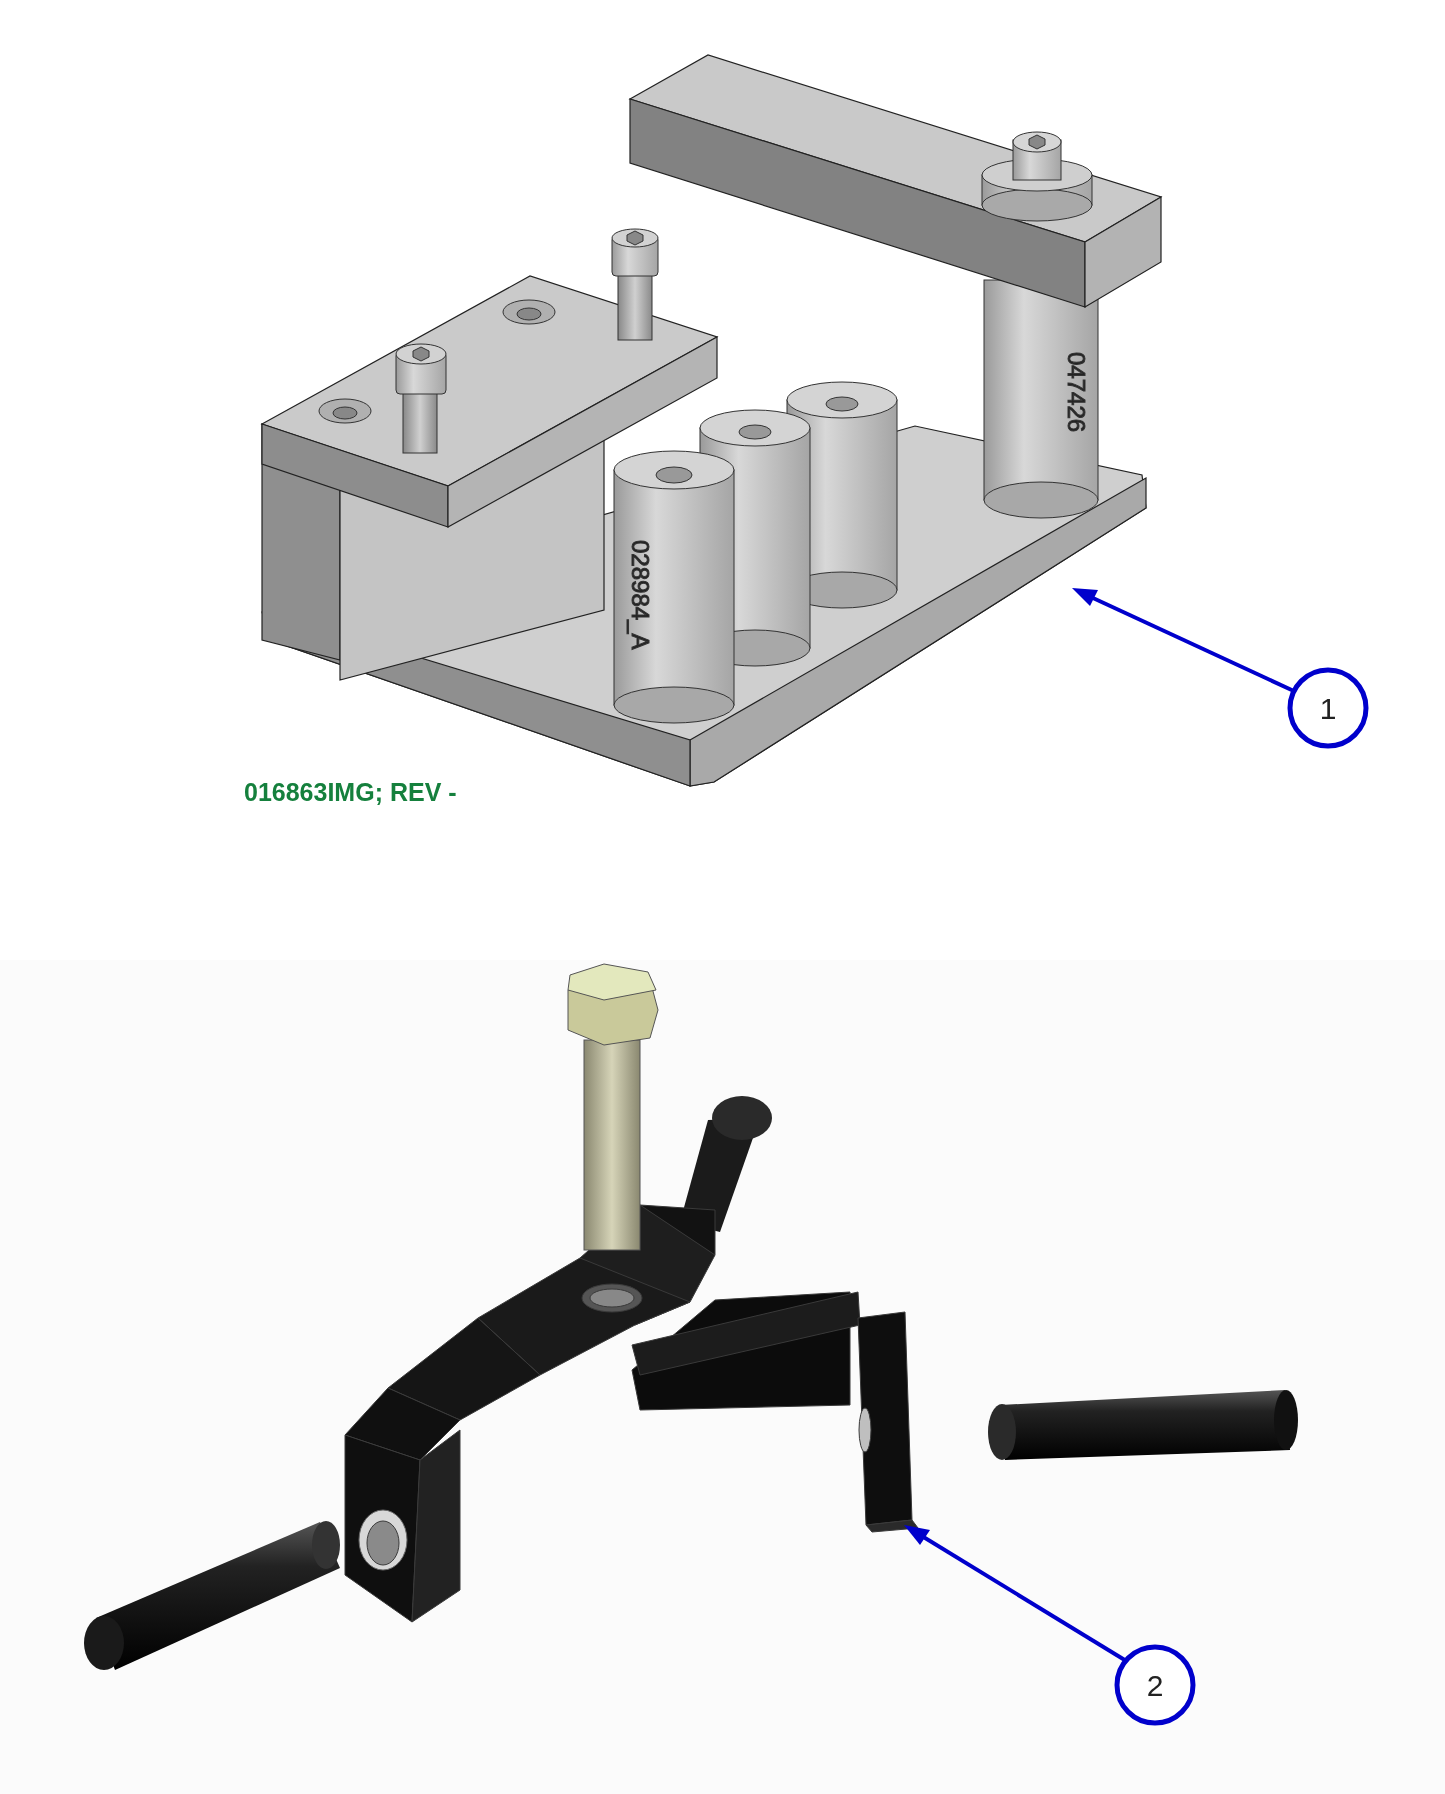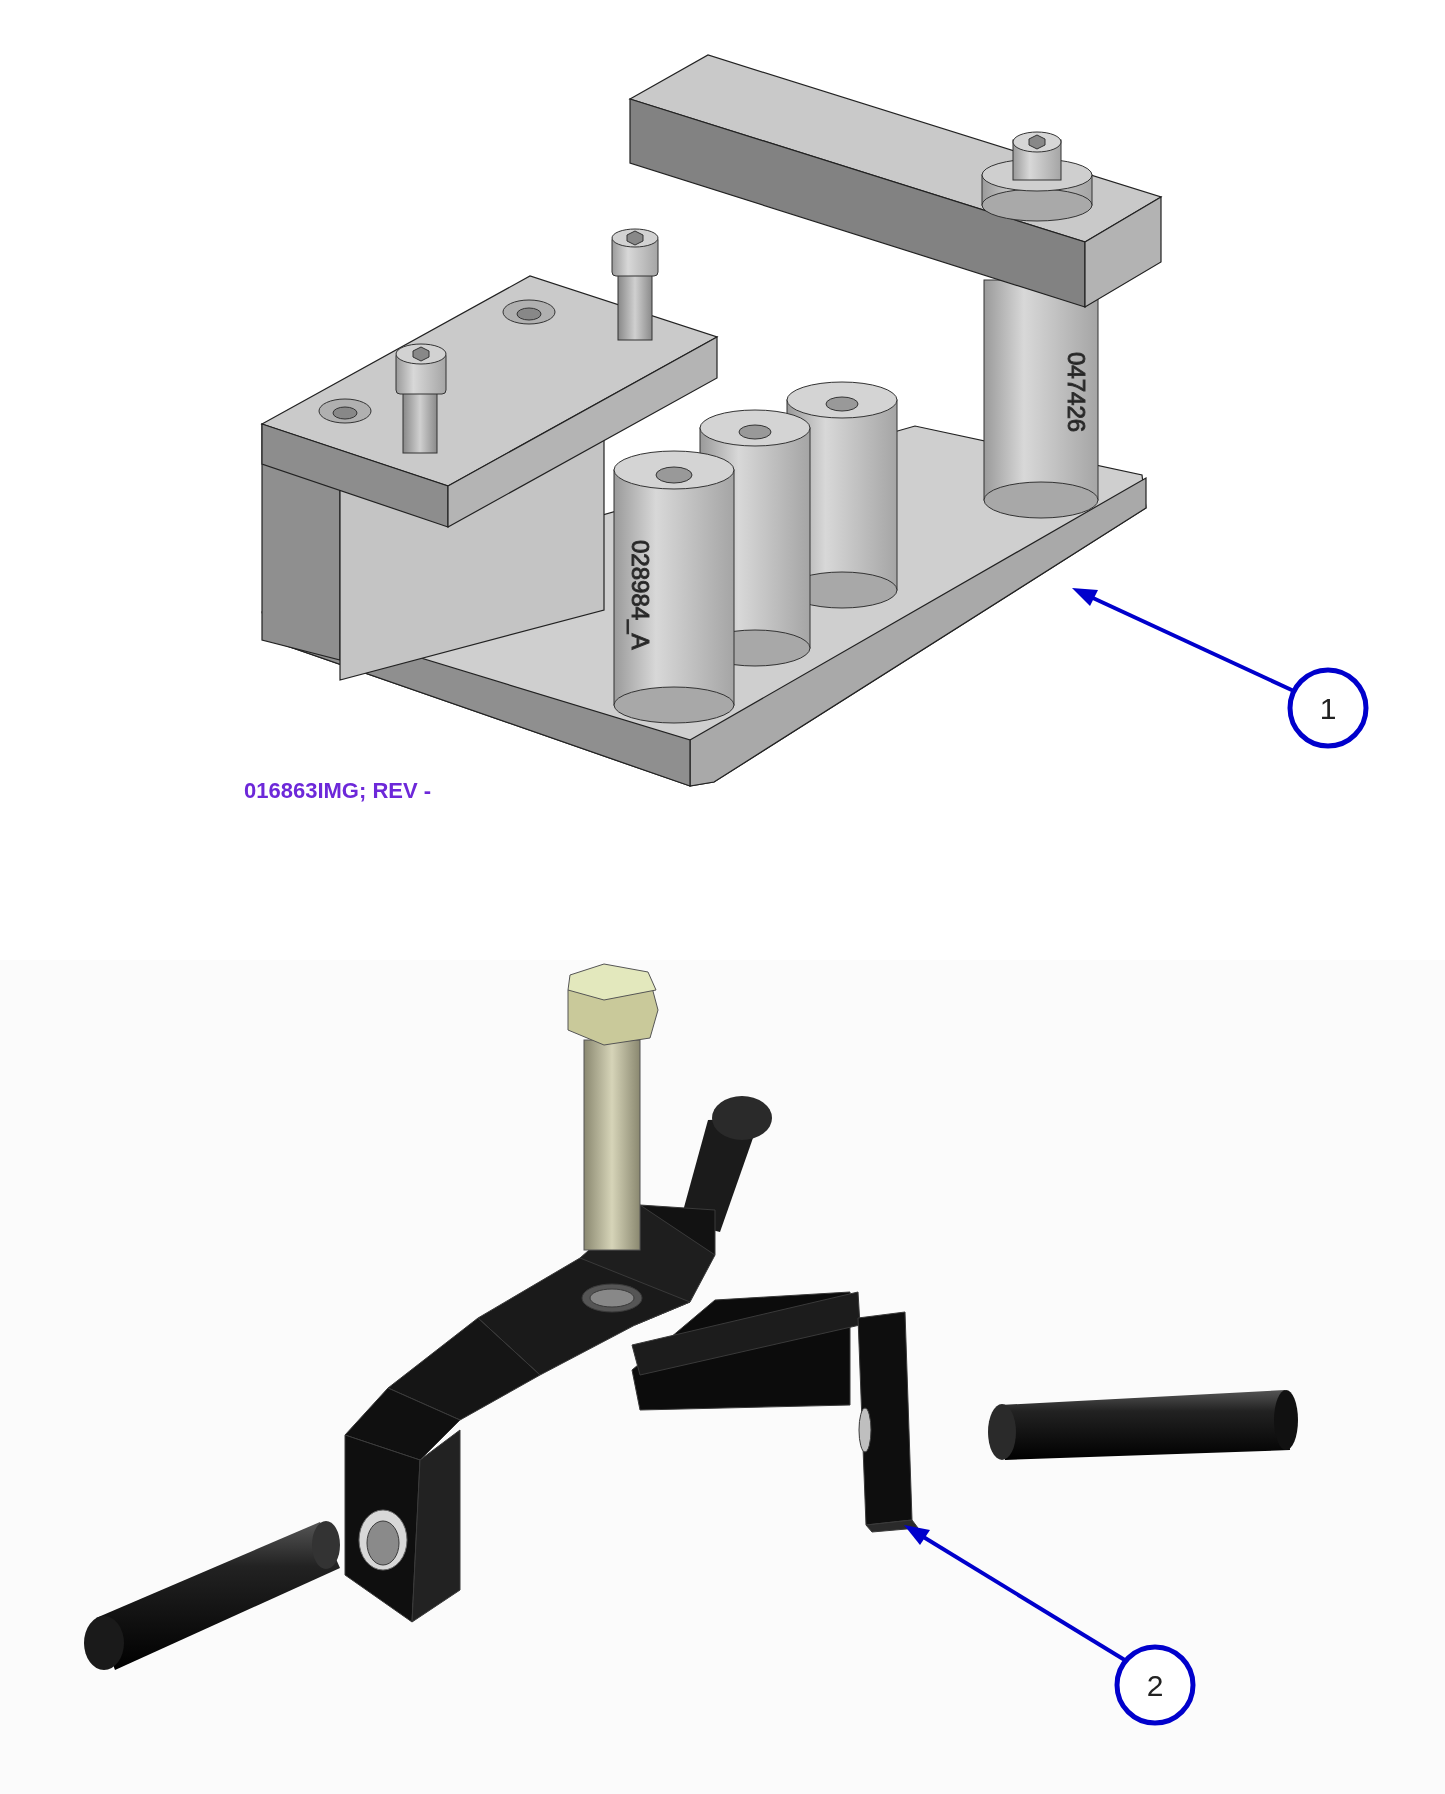--- a/index.html
+++ b/index.html
@@ -1,21 +1,21 @@
 <!DOCTYPE html>
 <html><head>
 <meta charset="utf-8">
 <style>
   html, body { margin:0; padding:0; }
   body { width:1445px; height:1794px; background:#ffffff; position:relative; overflow:hidden; font-family:"Liberation Sans", sans-serif; }
   .panel { position:absolute; left:0; width:1445px; }
   #top-panel { top:0; height:960px; background:#ffffff; }
   #bottom-panel { top:960px; height:834px; background:#fbfbfb; }
   svg { position:absolute; left:0; top:0; }
-  .caption { position:absolute; left:244px; top:778px; font-weight:bold; font-size:22px; color:#6d28d9; letter-spacing:0px; }
+  .caption { position:absolute; left:244px; top:778px; font-weight:bold; font-size:25px; color:#15803d; letter-spacing:0px; }
   .callout-num { font-family:"Liberation Sans", sans-serif; font-size:30px; fill:#222; }
   .engrave { font-family:"Liberation Sans", sans-serif; font-size:24px; fill:#222; }
 </style>
 </head>
 <body>
 
 <div class="panel" id="top-panel">
   <svg width="1445" height="960" viewBox="0 0 1445 960">
     <defs>
       <linearGradient id="cyl" x1="0" x2="1" y1="0" y2="0">

